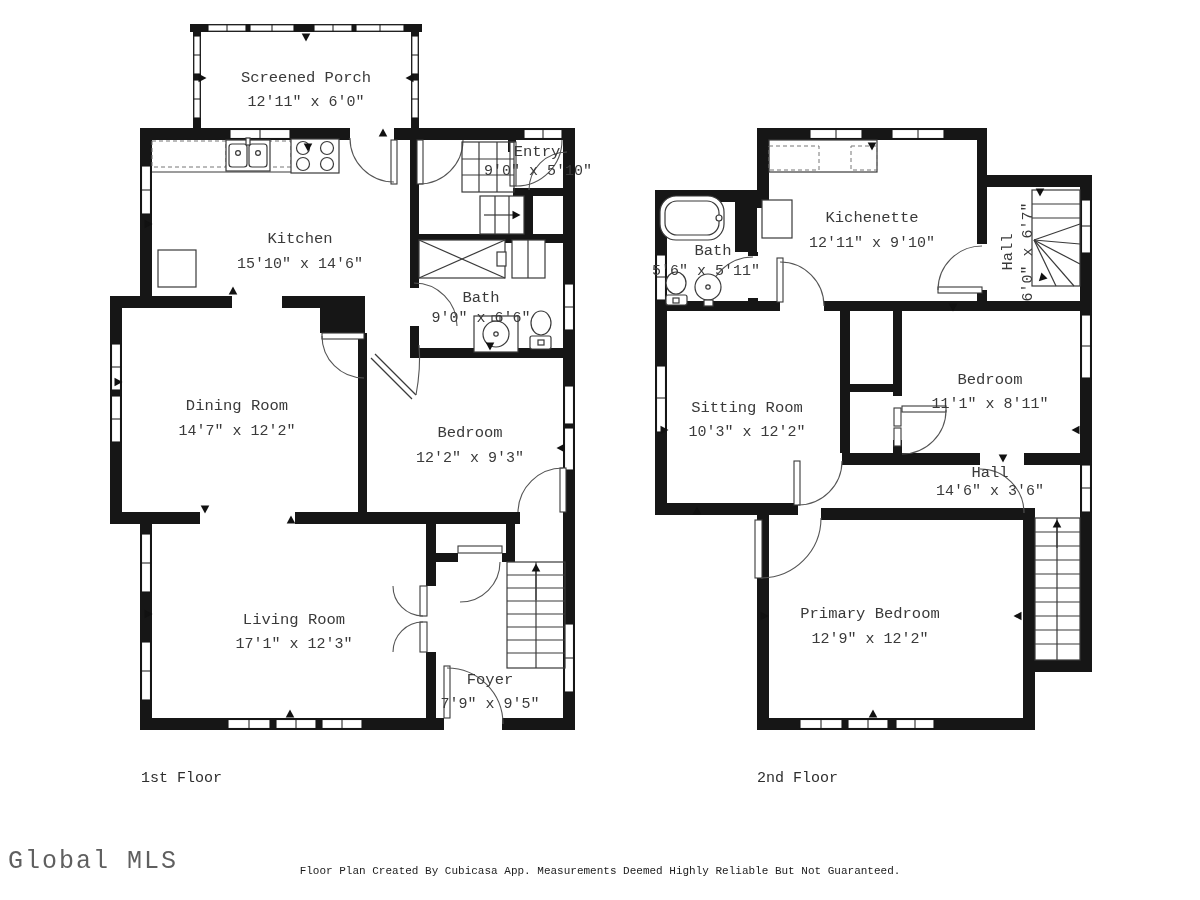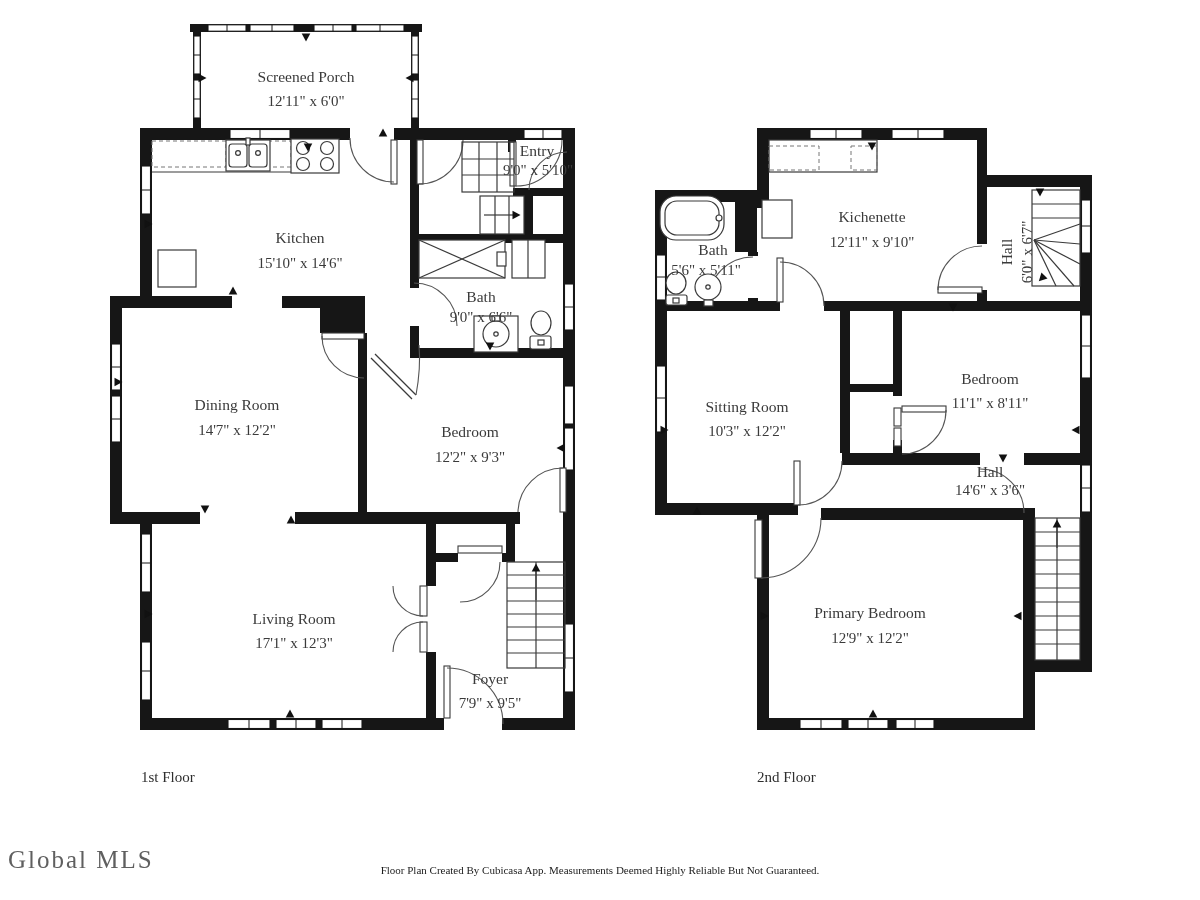--- a/index.html
+++ b/index.html
@@ -1,17 +1,17 @@
 <!DOCTYPE html>
 <html><head>
 <meta charset="utf-8">
 <style>
   html,body{margin:0;padding:0;background:#fff;}
   .stage{position:relative;width:1200px;height:900px;background:#fff;overflow:hidden;
-         font-family:Liberation Serif, serif;}
+         font-family:Liberation Mono, monospace;}
   svg{position:absolute;left:0;top:0;}
   .w   {fill:#161616;}
   .win {fill:#ffffff;stroke:#161616;stroke-width:1.1;}
   .mull{stroke:#161616;stroke-width:1;}
   .thin{fill:none;stroke:#3a3a3a;stroke-width:1.2;}
   .arc {fill:none;stroke:#555;stroke-width:1.1;}
   .leaf{fill:#ffffff;stroke:#3a3a3a;stroke-width:1.1;}
   .fix {fill:#ffffff;stroke:#3a3a3a;stroke-width:1.2;}
   .dash{fill:none;stroke:#777;stroke-width:1;stroke-dasharray:4 3;}
   .mk  {fill:#111;}

